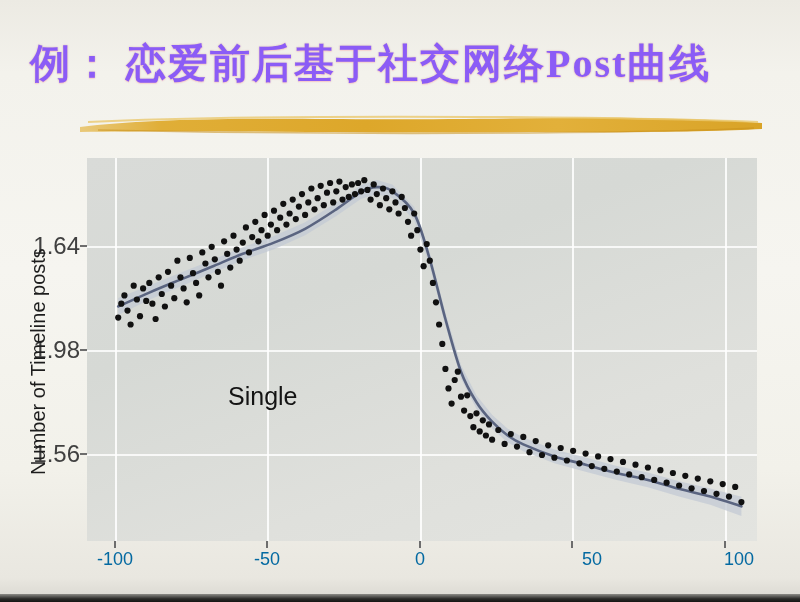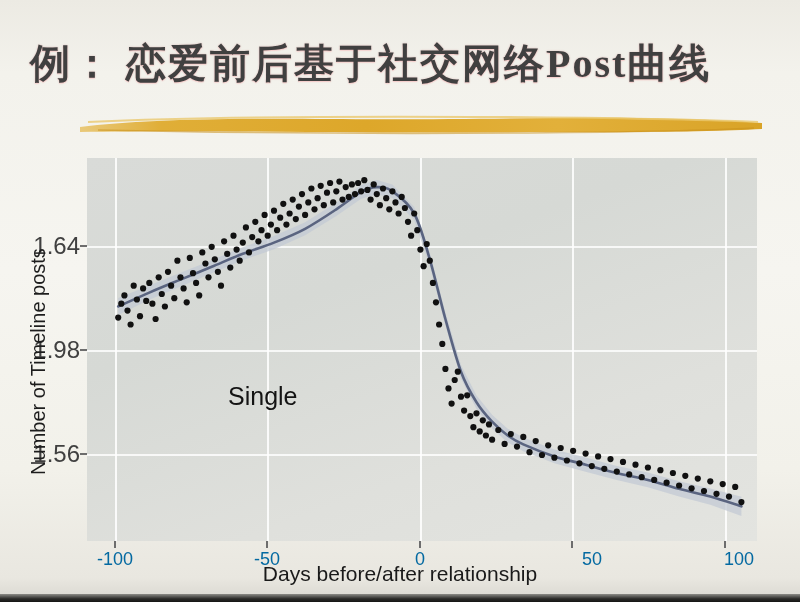--- a/index.html
+++ b/index.html
@@ -22,21 +22,21 @@
     background:linear-gradient(180deg,#8d8c87,#2b2b29 60%,#141413);
   }
 
   
   #title {
     position:absolute; left:30px; top:36px;
     font-family:"Liberation Serif", serif;
     font-weight:bold;
     font-size:40px;
     letter-spacing:2px;
-    color:#404040;
+    color:#8b5cf6;
     text-shadow:0 1px 1px rgba(255,190,190,.55), 0 0 2px rgba(150,20,30,.25);
     white-space:nowrap;
   }
 
   
   #brush {
     position:absolute; left:78px; top:113px; width:686px; height:24px;
     pointer-events:none;
   }
 
@@ -328,21 +328,20 @@
     <div class="xtickmark" style="left:572px; top:391px;"></div>
     <div class="xtickmark" style="left:725px; top:391px;"></div>
 
     <div class="xlab" style="left:115px; top:399px;">-100</div>
     <div class="xlab" style="left:267px; top:399px;">-50</div>
     <div class="xlab" style="left:420px; top:399px;">0</div>
     <div class="xlab" style="left:572px; top:399px;margin-left:20px;">50</div>
     <div class="xlab" style="left:725px; top:399px;margin-left:14px;">100</div>
   </div>
 
-  <div id="xtitle">Days before/after relationship</div>
 
   <svg id="smiley" viewBox="0 0 30 30">
     <circle cx="15" cy="15" r="13" fill="none" stroke="#9b9b9b" stroke-width="3"></circle>
     <circle cx="15" cy="15" r="11" fill="#cfcfcf" opacity=".6"></circle>
     <circle cx="10.5" cy="12" r="1.7" fill="#8c8c8c"></circle>
     <circle cx="19.5" cy="12" r="1.7" fill="#8c8c8c"></circle>
     <path d="M8.5,17.5 Q15,23.5 21.5,17.5" fill="none" stroke="#8c8c8c" stroke-width="2.2" stroke-linecap="round"></path>
   </svg>
 
 </div>

